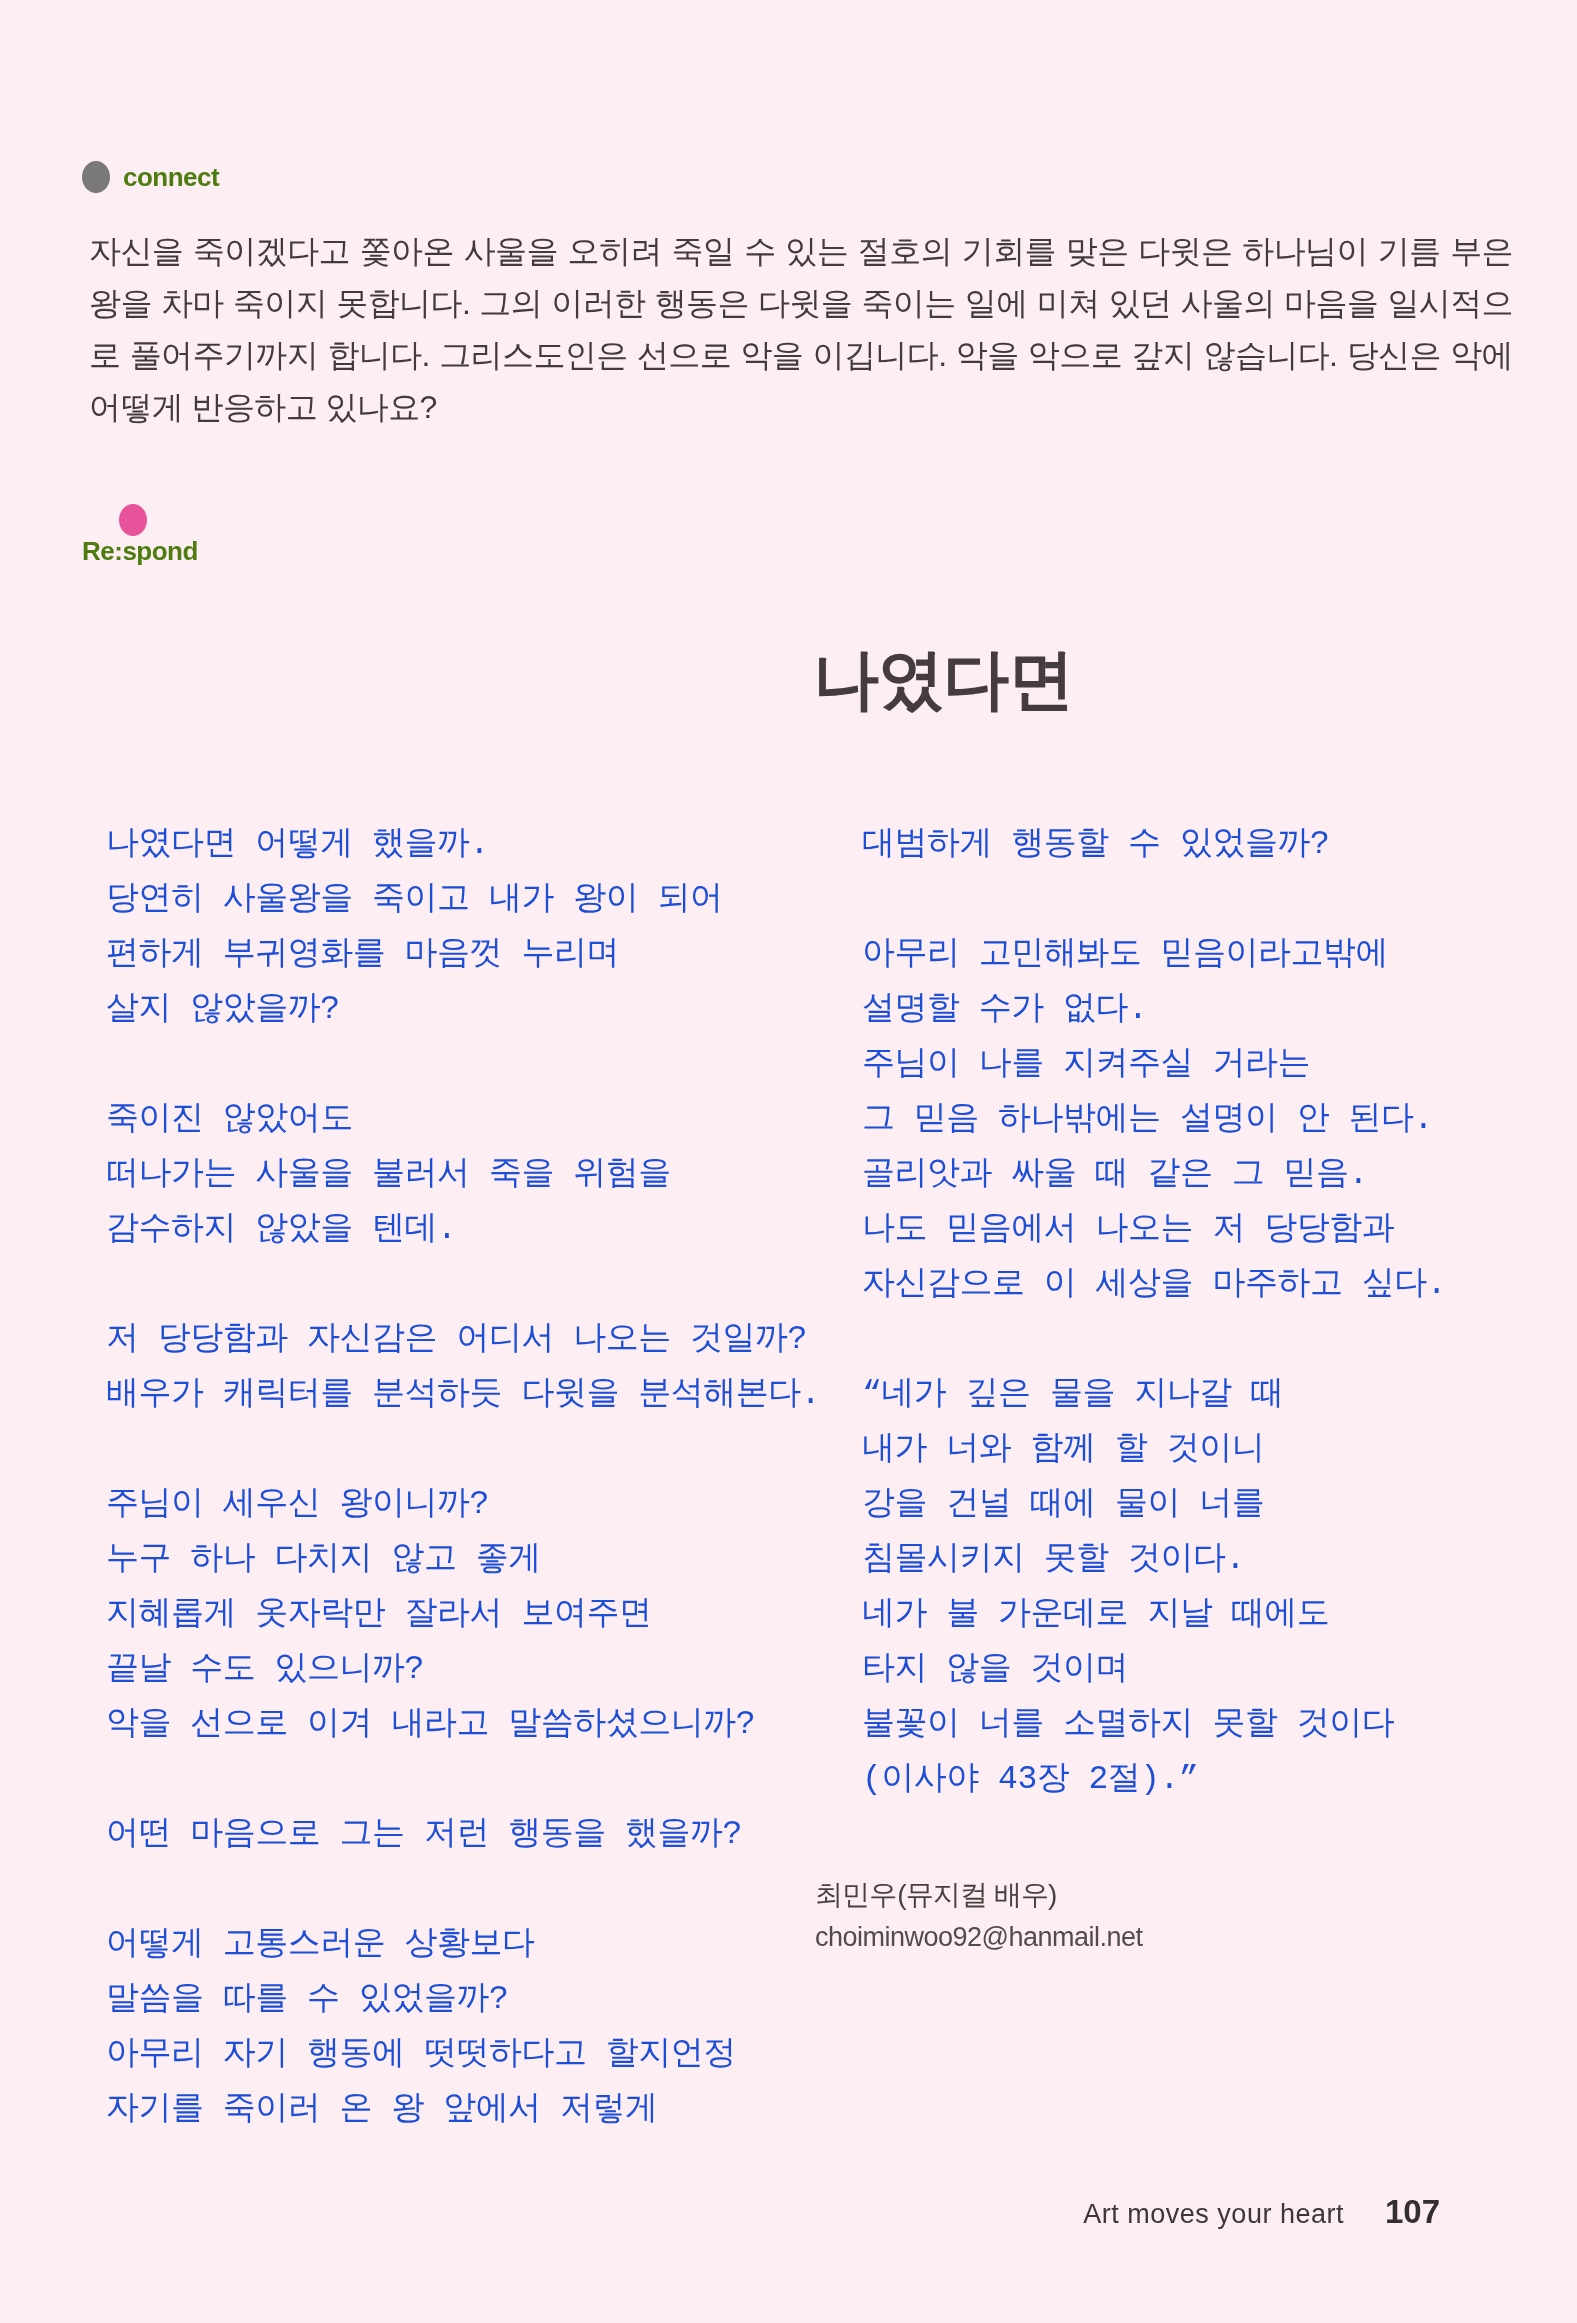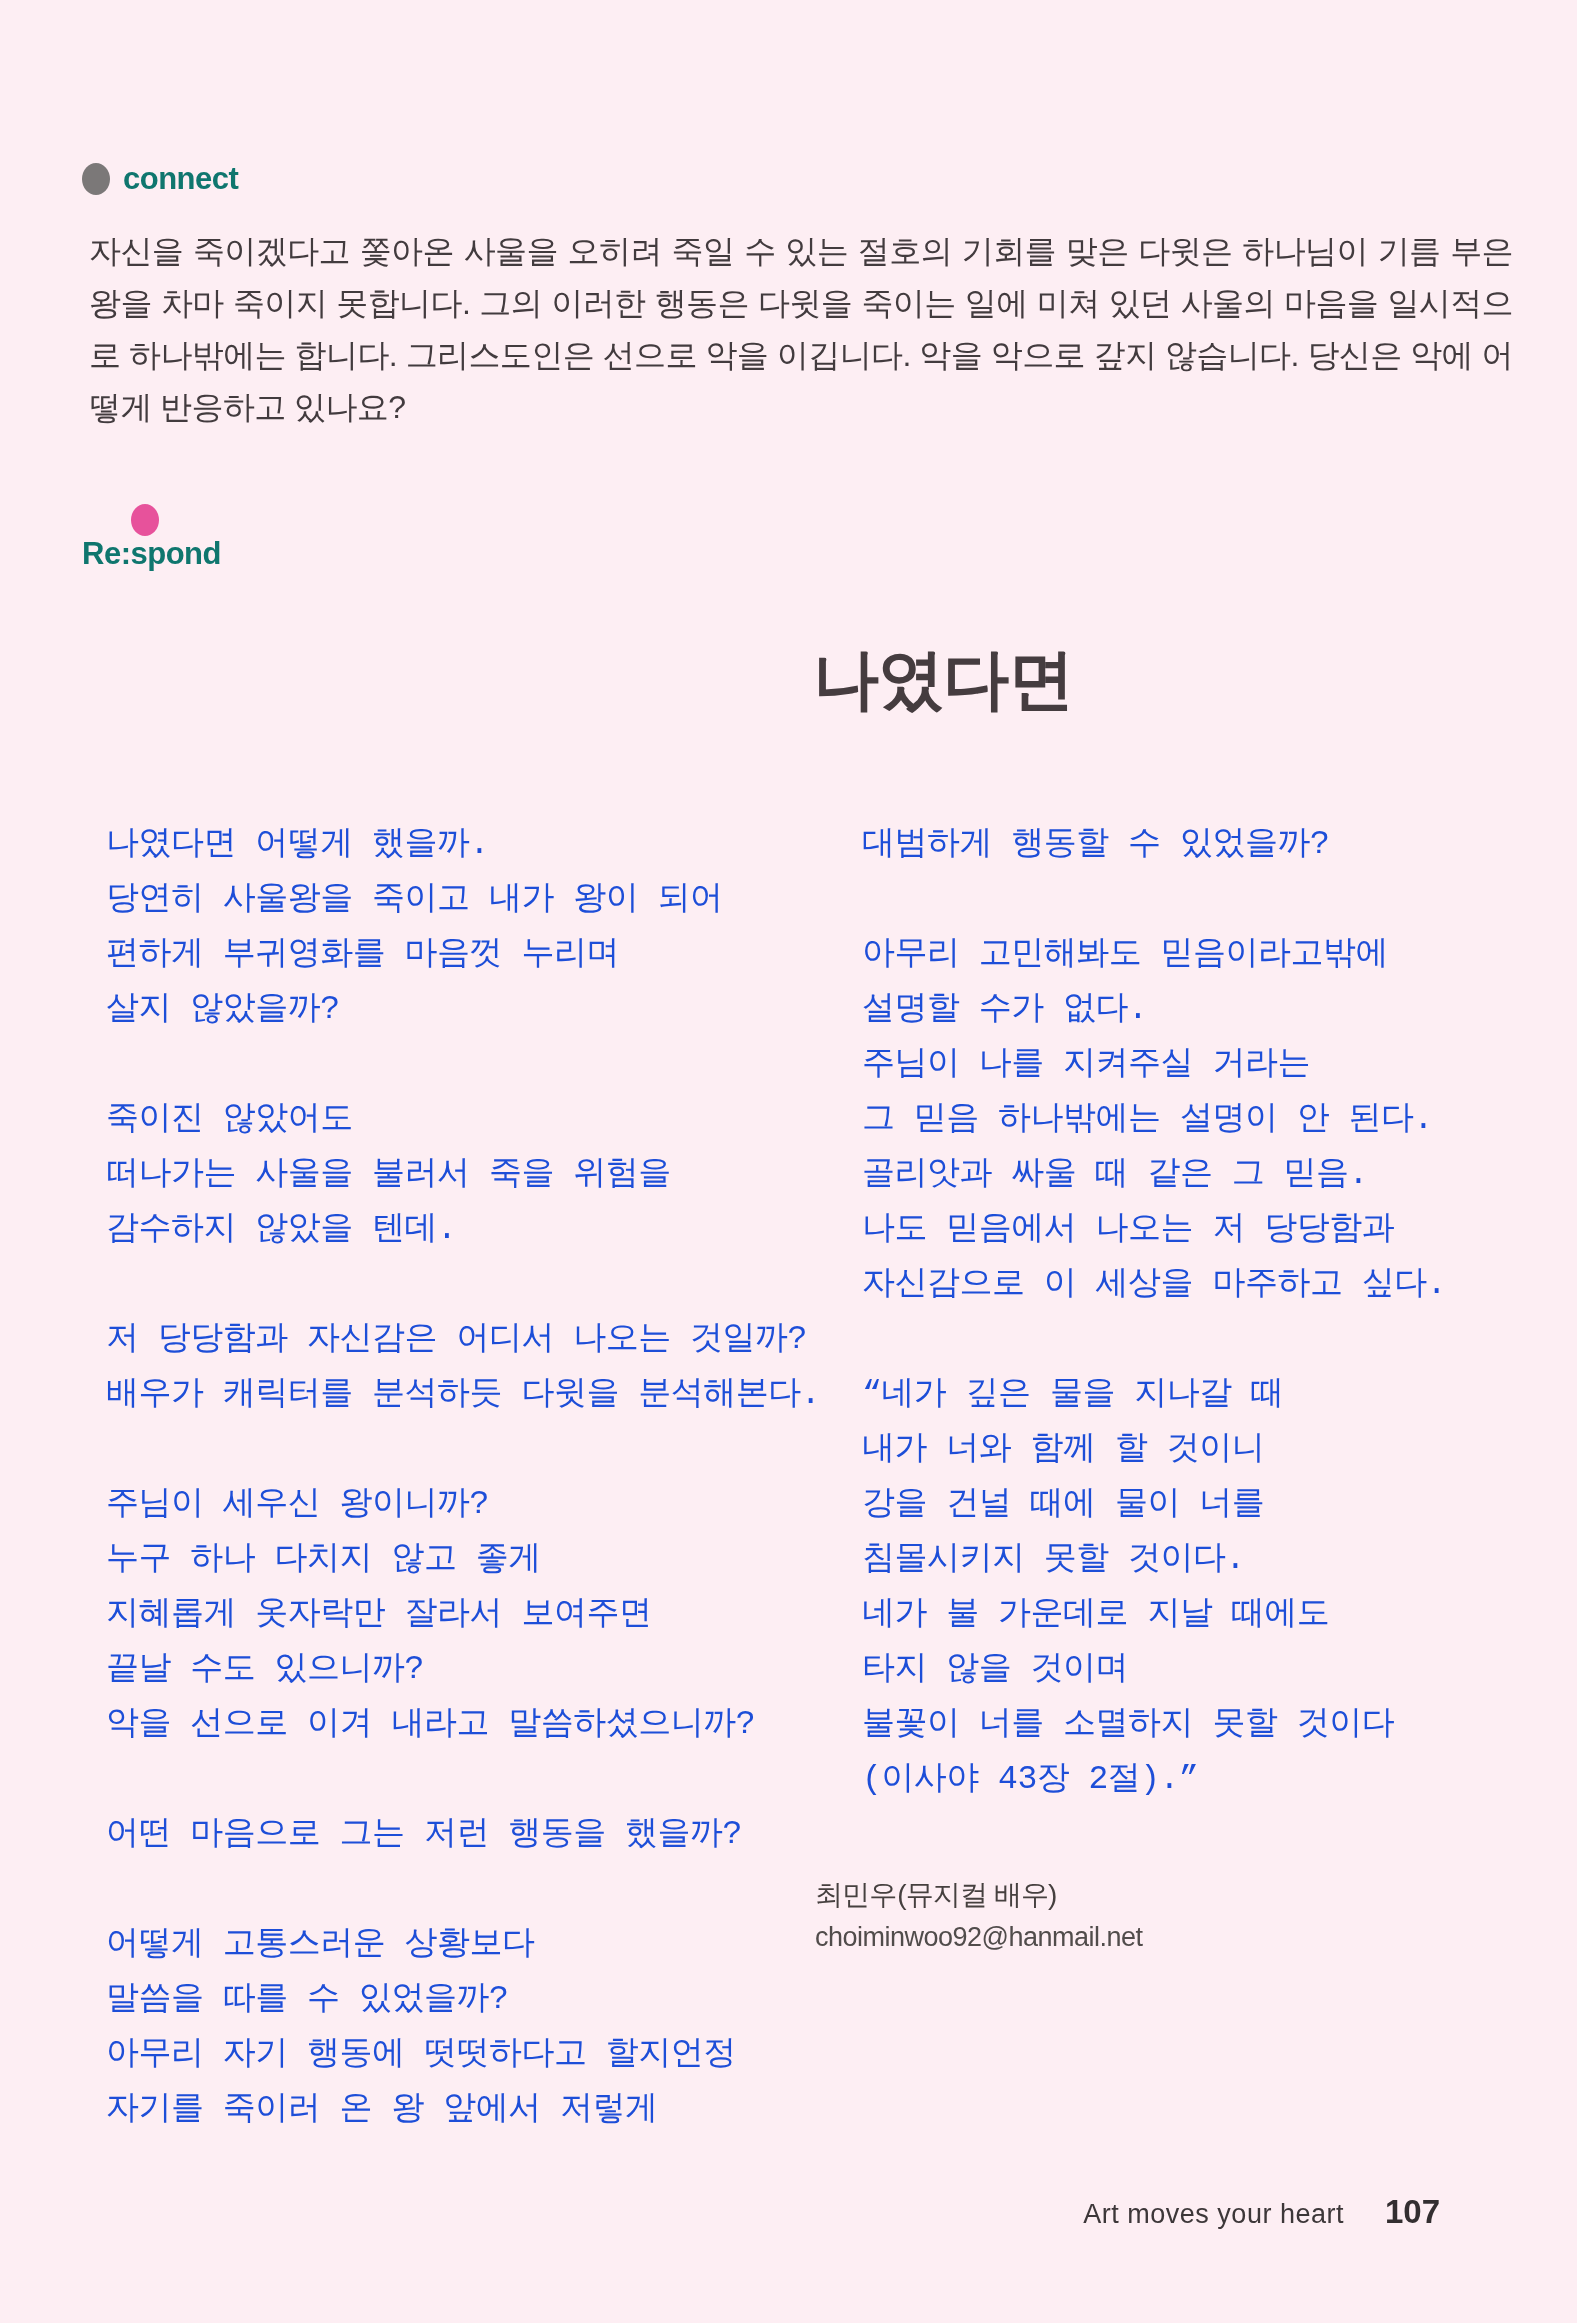--- a/index.html
+++ b/index.html
@@ -24,24 +24,24 @@
     left: 82px;
   }
   .sec-head .dot {
     width: 28px;
     height: 32px;
     border-radius: 50%;
     margin-right: 13px;
     flex: 0 0 auto;
   }
   .sec-label {
-    font-size: 31px;
+    font-size: 26px;
     font-weight: 600;
     letter-spacing: -0.5px;
-    color: #0f766e;
+    color: #4d7c0f;
   }
   .connect-head { top: 161px; }
   .respond-head { top: 504px; flex-direction: column; }
 
   
   .connect-body {
     position: absolute;
     left: 89px;
     top: 225px;
     width: 1424px;
@@ -122,21 +122,21 @@
 </style>
 </head>
 <body>
 
 <div class="page">
 
   <div class="sec-head connect-head">
     <span class="dot" style="background: rgb(123, 120, 120);"></span>
     <span class="sec-label">connect</span>
   </div>
-  <p class="connect-body">자신을 죽이겠다고 쫓아온 사울을 오히려 죽일 수 있는 절호의 기회를 맞은 다윗은 하나님이 기름 부은 왕을 차마 죽이지 못합니다. 그의 이러한 행동은 다윗을 죽이는 일에 미쳐 있던 사울의 마음을 일시적으로 하나밖에는 합니다. 그리스도인은 선으로 악을 이깁니다. 악을 악으로 갚지 않습니다. 당신은 악에 어떻게 반응하고 있나요?</p>
+  <p class="connect-body">자신을 죽이겠다고 쫓아온 사울을 오히려 죽일 수 있는 절호의 기회를 맞은 다윗은 하나님이 기름 부은 왕을 차마 죽이지 못합니다. 그의 이러한 행동은 다윗을 죽이는 일에 미쳐 있던 사울의 마음을 일시적으로 풀어주기까지 합니다. 그리스도인은 선으로 악을 이깁니다. 악을 악으로 갚지 않습니다. 당신은 악에 어떻게 반응하고 있나요?</p>
 
   <div class="sec-head respond-head">
     <span class="dot" style="background: rgb(231, 82, 155);"></span>
     <span class="sec-label">Re:spond</span>
   </div>
 
   <h1 class="poem-title">나였다면</h1>
 
   <div class="poem-col left" id="poem-left">
       <div class="stanza">

